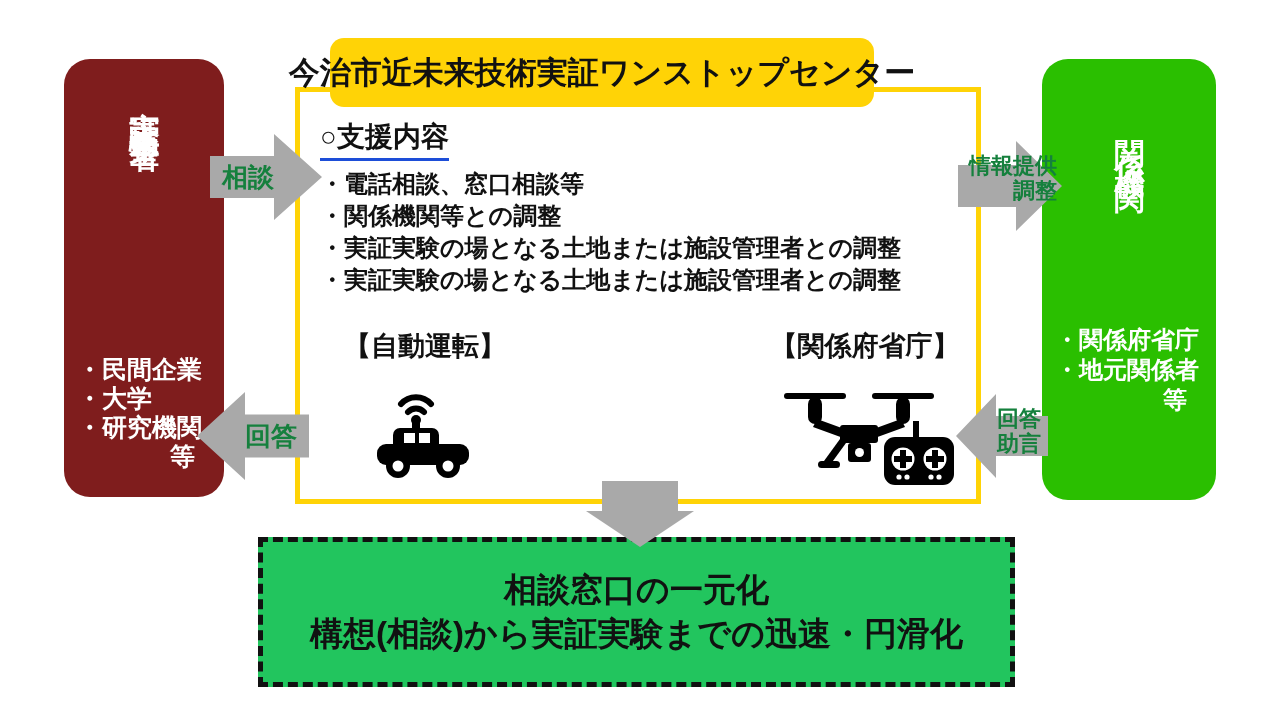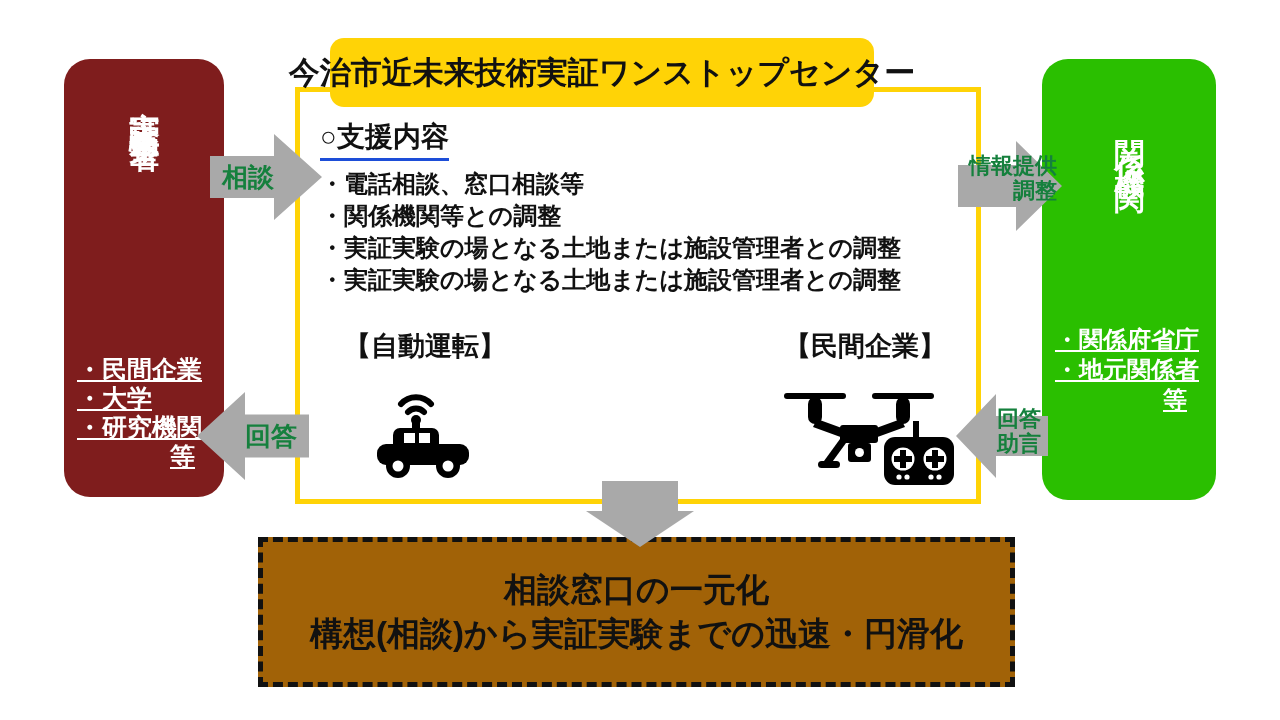--- a/index.html
+++ b/index.html
@@ -8,21 +8,21 @@
 
   
   .side-box{position:absolute;border-radius:26px;z-index:1;}
   .left-box{left:64px;top:59px;width:160px;height:438px;background:#7f1d1d;}
   .right-box{left:1042px;top:59px;width:174px;height:441px;background:#2abf00;}
   .v-title{position:absolute;left:50%;transform:translateX(-50%);
     writing-mode:vertical-rl;text-orientation:upright;
     color:#fff;font-weight:700;font-size:30px;white-space:nowrap;}
   .left-box .v-title{top:28px;letter-spacing:5px;}
   .right-box .v-title{top:56px;letter-spacing:15px;}
-  .side-list{position:absolute;left:13px;right:13px;color:#fff;font-weight:700;text-decoration:underline;}
+  .side-list{position:absolute;left:13px;right:13px;color:#fff;font-weight:700;}
   .left-box .side-list{top:296px;font-size:25px;line-height:29px;}
   .right-box .side-list{top:266px;font-size:24px;line-height:30px;}
   .side-list .suffix{text-align:right;padding-right:16px;}
 
   
   .title-banner{position:absolute;left:330px;top:38px;width:544px;height:69px;
     background:#ffd306;border-radius:14px;display:flex;align-items:center;justify-content:center;
     font-size:31px;font-weight:700;z-index:3;white-space:nowrap;}
 
   
@@ -49,21 +49,21 @@
   .arrow-reply-left{left:197px;top:390px;width:112px;height:92px;}
   .arrow-reply-left .lbl{font-size:26px;left:42px;top:50%;transform:translateY(-50%);width:64px;text-align:center;}
   .arrow-info{left:958px;top:137px;width:104px;height:98px;}
   .arrow-info .lbl{font-size:22px;line-height:25px;left:-17px;top:16px;width:116px;text-align:right;}
   .arrow-reply-right{left:956px;top:390px;width:92px;height:92px;}
   .arrow-reply-right .lbl{font-size:22px;line-height:25px;left:34px;top:16px;width:58px;text-align:center;}
   .arrow-down{left:586px;top:481px;width:108px;height:66px;z-index:4;}
 
   
   .bottom-box{position:absolute;left:258px;top:537px;width:757px;height:150px;
-    background:#a16207;border:5px dashed #111;box-sizing:border-box;
+    background:#22c55e;border:5px dashed #111;box-sizing:border-box;
     display:flex;flex-direction:column;align-items:center;justify-content:center;
     font-size:33px;font-weight:700;line-height:44px;z-index:2;white-space:nowrap;}
 </style>
 </head>
 <body>
 
 <div class="canvas">
 
   <div class="side-box left-box">
     <div class="v-title">実証実験希望者</div>
@@ -111,21 +111,21 @@
           <rect x="33" y="46" width="11" height="10" fill="#fff"></rect>
           <rect x="48" y="46" width="11" height="10" fill="#fff"></rect>
           <circle cx="27" cy="79" r="12"></circle>
           <circle cx="27" cy="79" r="5.5" fill="#fff"></circle>
           <circle cx="77" cy="79" r="12"></circle>
           <circle cx="77" cy="79" r="5.5" fill="#fff"></circle>
         </g>
       </svg>
     </div>
     <div class="category">
-      <div class="cat-label">【民間企業】</div>
+      <div class="cat-label">【関係府省庁】</div>
       <svg width="186" height="98" viewBox="0 0 186 98">
         <g fill="#000">
           <rect x="12" y="6" width="62" height="6" rx="3"></rect>
           <rect x="100" y="6" width="62" height="6" rx="3"></rect>
           <rect x="36" y="10" width="14" height="27" rx="7"></rect>
           <rect x="124" y="10" width="14" height="27" rx="7"></rect>
           <path d="M45 32 L78 44 74 52 41 40 z"></path>
           <path d="M129 32 L96 44 100 52 133 40 z"></path>
           <rect x="68" y="38" width="38" height="18" rx="3"></rect>
           <rect x="76" y="56" width="23" height="19" rx="3"></rect>

